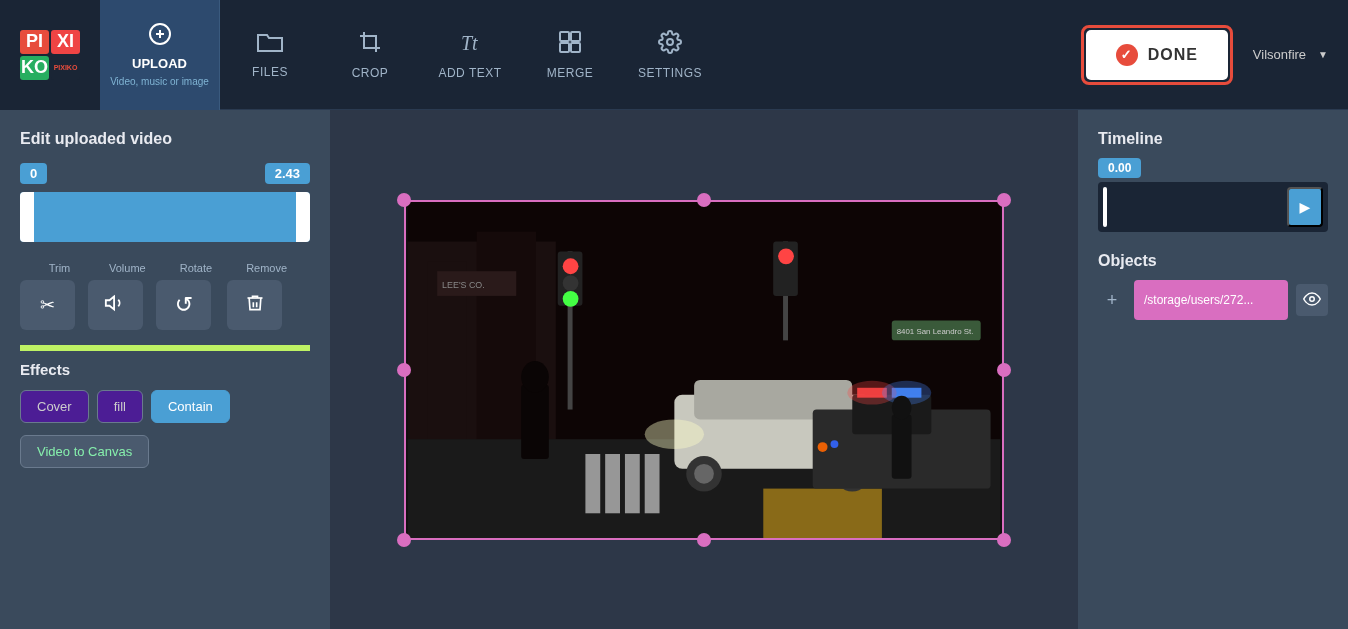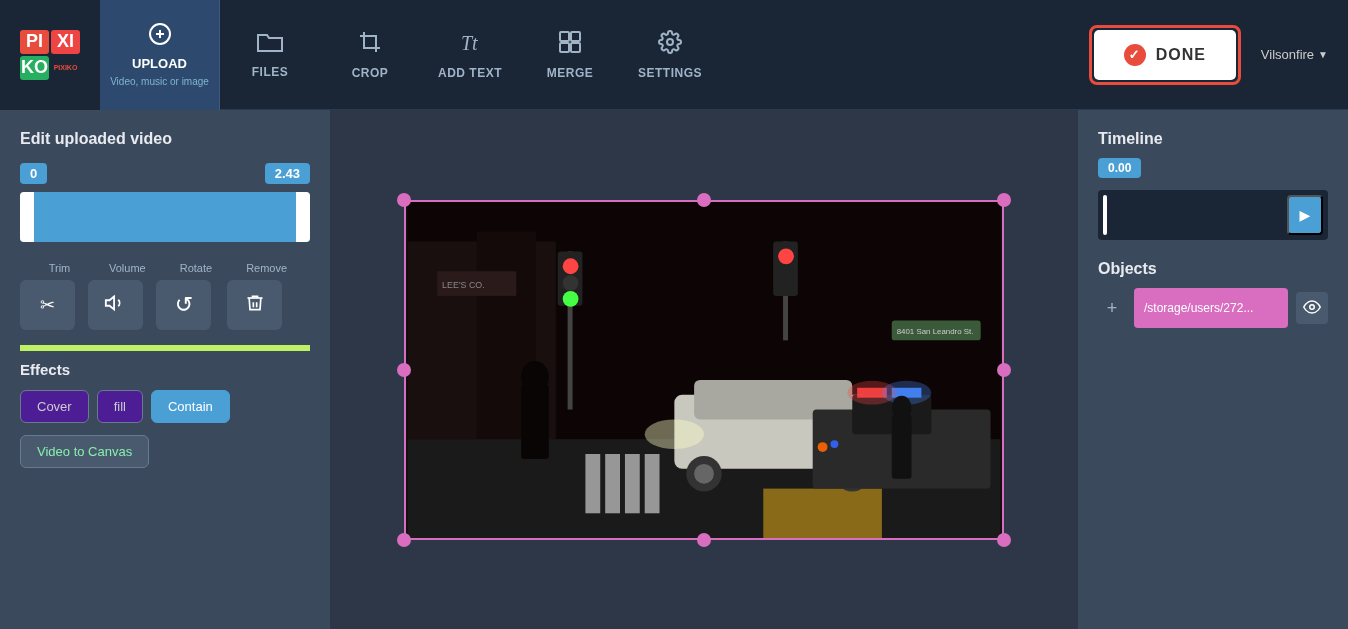--- a/index.html
+++ b/index.html
@@ -94,21 +94,21 @@
       flex-direction: column;
       align-items: center;
       justify-content: center;
       width: 100px;
       height: 110px;
       cursor: pointer;
       gap: 6px;
       color: #a0b4c8;
     }
     .nav-item .nav-icon { font-size: 22px; }
-    .nav-item .nav-label { font-size: 12px; font-weight: 700; letter-spacing: 0.5px; }
+    .nav-item .nav-label { font-size: 12px; font-weight: 400; letter-spacing: 0.5px; }
 
     .done-btn-wrapper {
       margin-left: auto;
       margin-right: 20px;
       border: 3px solid #e74c3c;
       border-radius: 8px;
       padding: 2px;
     }
     .done-btn {
       background: #fff;
@@ -137,21 +137,21 @@
     }
 
     .user-menu {
       margin-right: 20px;
       color: #ccc;
       font-size: 13px;
       cursor: pointer;
       white-space: nowrap;
       display: flex;
       align-items: center;
-      gap: 4px;
+      gap: 12px;
     }
 
     
     .main-content {
       display: flex;
       height: calc(629px - 110px);
       background: #2d3748;
     }
 
     
@@ -349,21 +349,21 @@
       margin-bottom: 10px;
     }
     .timeline-time {
       background: #4a9fd4;
       color: #fff;
       padding: 3px 10px;
       border-radius: 4px;
       font-size: 12px;
       font-weight: 700;
       display: inline-block;
-      margin-bottom: 12px;
+      margin-bottom: 4px;
     }
     .timeline-bar {
       height: 50px;
       background: #1a2535;
       border-radius: 4px;
       display: flex;
       align-items: center;
       position: relative;
     }
     .timeline-playhead {

